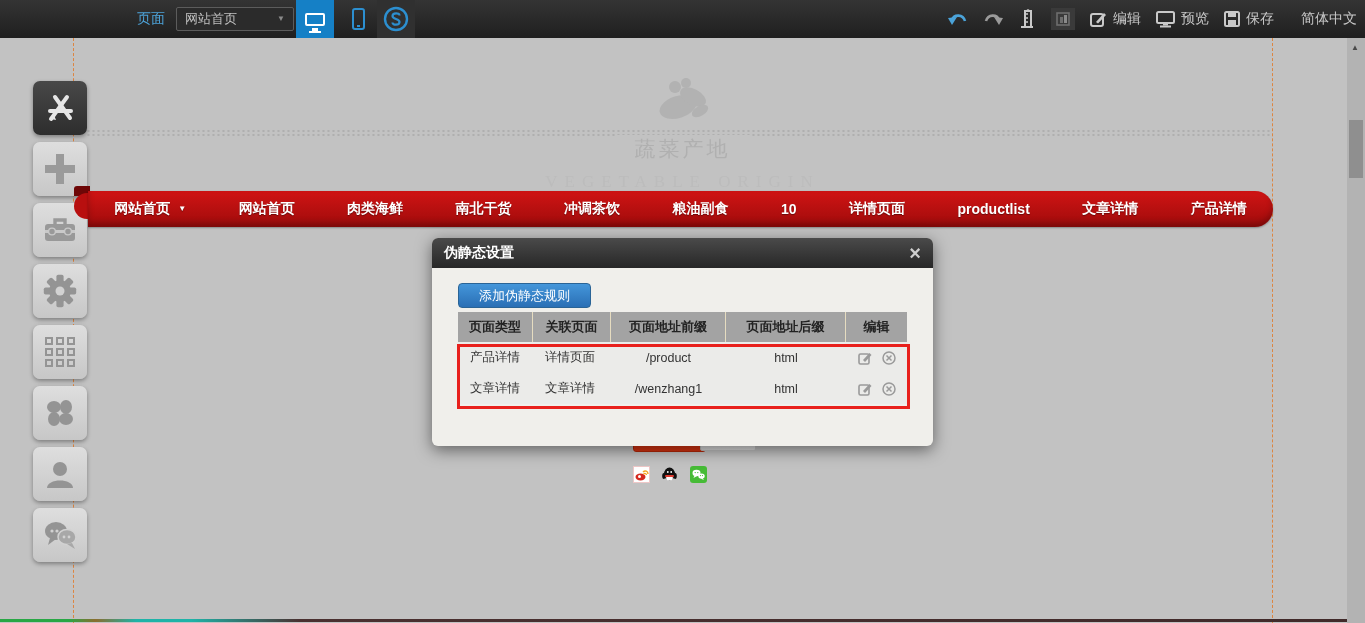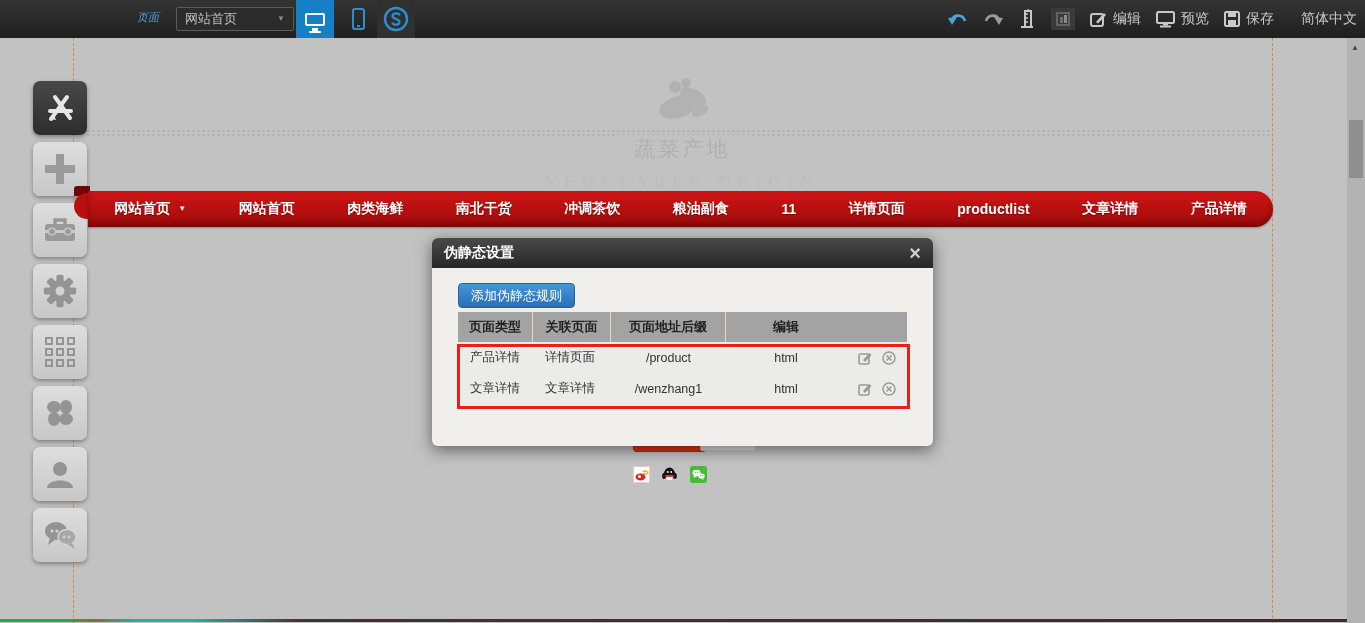--- a/index.html
+++ b/index.html
@@ -3,21 +3,21 @@
 <meta charset="utf-8">
 <style>
   * { margin:0; padding:0; box-sizing:border-box; }
   html,body { width:1365px; height:623px; overflow:hidden;
     font-family:"Liberation Sans", sans-serif; background:#c2c2c2; }
 
   
   #toolbar { position:absolute; left:0; top:0; width:1365px; height:38px;
     background:linear-gradient(#343434,#1f1f1f); z-index:50;
     display:flex; align-items:center; }
-  .tb-page-label { position:absolute; left:137px; color:#4da3d9; font-size:11px; top:10px;font-style:italic; }
+  .tb-page-label { position:absolute; left:137px; color:#4da3d9; font-size:14px; top:10px; }
   .tb-select { position:absolute; left:176px; top:7px; width:118px; height:24px;
     background:#2b2b2b; border:1px solid #5c5c5c; border-radius:2px; color:#c0c0c0;
     font-size:13px; line-height:22px; padding:0 8px; cursor:pointer; }
   .tb-select .caret { float:right; font-size:8px; color:#8a8a8a; line-height:22px; }
   .tb-desktop { position:absolute; left:296px; top:0; width:38px; height:38px;
     background:#1580c6; display:flex; align-items:center; justify-content:center; cursor:pointer; }
   .monitor-w { width:20px; height:13px; border:2px solid #fff; border-radius:2px; position:relative; }
   .monitor-w:after { content:""; position:absolute; left:5px; top:13px; width:6px; height:3px; background:#fff; }
   .monitor-w:before { content:""; position:absolute; left:2px; top:16px; width:12px; height:2px; background:#fff; }
   .tb-phone { position:absolute; left:340px; top:0; width:36px; height:38px;
@@ -74,21 +74,21 @@
     text-shadow:0 1px 1px rgba(0,0,0,.4); }
   .nav-caret { font-size:8px; margin-left:8px; vertical-align:2px; }
 
   
   #modal { position:absolute; left:432px; top:238px; width:501px; height:208px;
     border-radius:6px; box-shadow:0 4px 16px rgba(0,0,0,.5); z-index:40; background:#f0efeb; }
   #modal-header { height:30px; background:linear-gradient(#4a4a4a,#272727);
     border-radius:6px 6px 0 0; display:flex; align-items:center; padding:0 12px; }
   #modal-title { color:#fff; font-size:14px; font-weight:bold; flex:1; }
   #modal-close { color:#cfcfcf; font-size:20px; font-weight:bold; cursor:pointer; line-height:20px; }
-  #add-rule-btn { position:absolute; left:26px; top:45px; height:25px; padding:0 12px;
+  #add-rule-btn { position:absolute; left:26px; top:45px; height:25px; padding:0 20px;
     background:linear-gradient(#4496da,#2a6fb5); border:1px solid #2a6496; border-radius:4px;
     color:#fff; font-size:13px; line-height:23px; cursor:pointer; }
   #rule-table { position:absolute; left:26px; top:74px; width:449px; font-size:12.5px; }
   .t-row { display:grid; grid-template-columns:75px 78px 115px 120px 61px; align-items:center; }
   .t-head { height:30px; background:#a3a3a3; font-weight:bold; font-size:13px; color:#222; }
   .t-head > div { text-align:center; border-right:1px solid #e6dcc0; line-height:30px; height:30px; }
   .t-head > div:last-child { border-right:none; }
   .t-data { height:31px; background:#ebebe9; color:#333; }
   .t-data .c1,.t-data .c2 { padding-left:12px; }
   .t-data .c3,.t-data .c4 { text-align:center; }
@@ -289,37 +289,38 @@
 
 <div id="nav-fold"></div>
 <div id="nav-bump"></div>
 <div id="main-nav">
     <div class="nav-item">网站首页<span class="nav-caret">▼</span></div>
     <div class="nav-item">网站首页</div>
     <div class="nav-item">肉类海鲜</div>
     <div class="nav-item">南北干货</div>
     <div class="nav-item">冲调茶饮</div>
     <div class="nav-item">粮油副食</div>
-    <div class="nav-item">11</div>
+    <div class="nav-item">10</div>
     <div class="nav-item">详情页面</div>
     <div class="nav-item">productlist</div>
     <div class="nav-item">文章详情</div>
     <div class="nav-item">产品详情</div>
   </div>
 
 <div id="modal">
   <div id="modal-header">
     <span id="modal-title">伪静态设置</span>
     <span id="modal-close">×</span>
   </div>
   <div id="add-rule-btn">添加伪静态规则</div>
   <div id="rule-table">
     <div class="t-row t-head">
         <div>页面类型</div>
         <div>关联页面</div>
+        <div>页面地址前缀</div>
         <div>页面地址后缀</div>
         <div>编辑</div>
       </div>
     <div id="table-body">
         <div class="t-row t-data">
           <div class="c1">产品详情</div>
           <div class="c2">详情页面</div>
           <div class="c3">/product</div>
           <div class="c4">html</div>
           <div class="c5">

